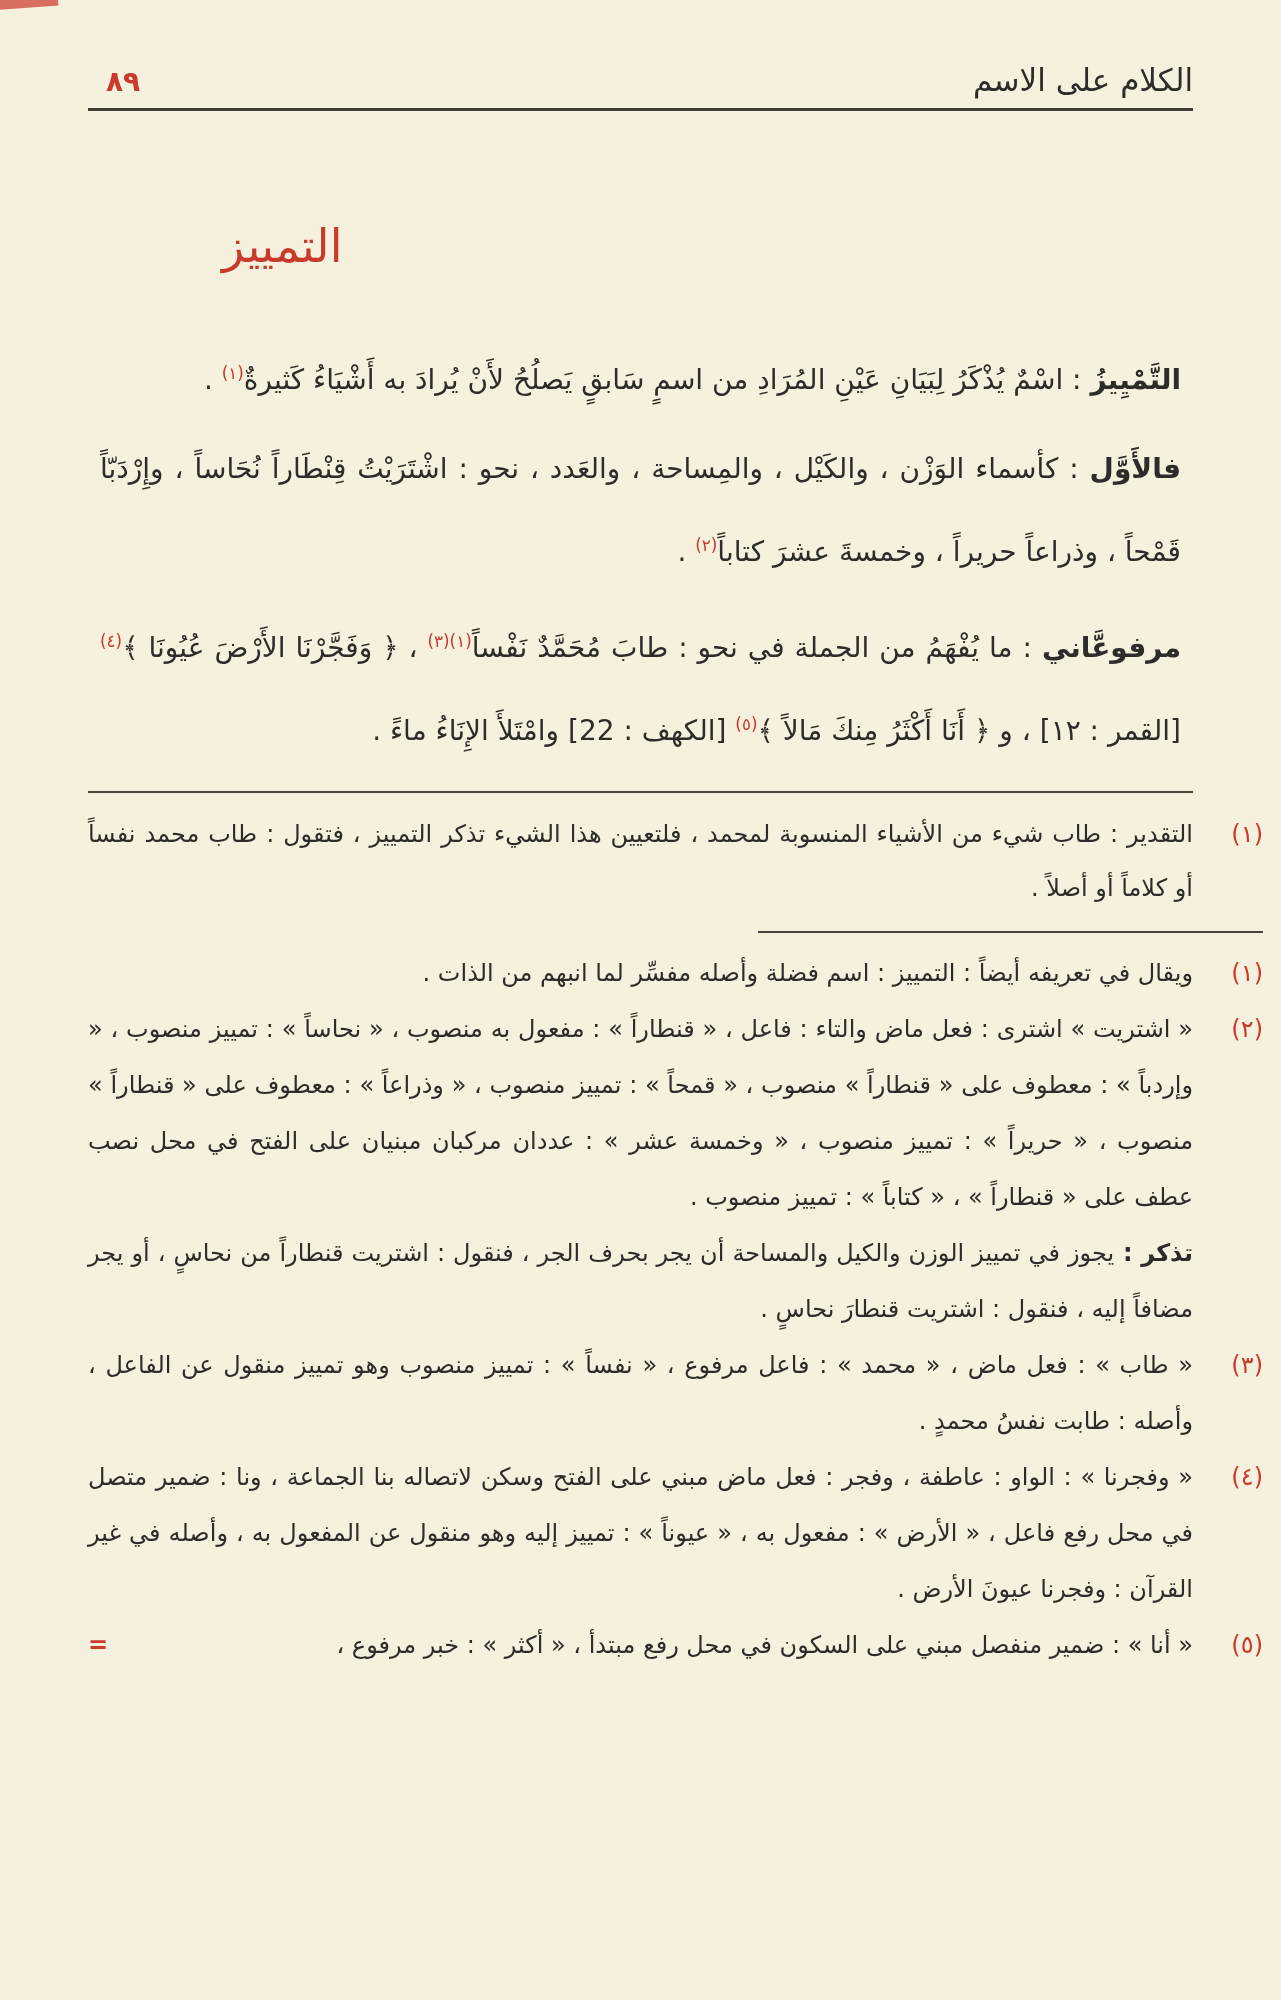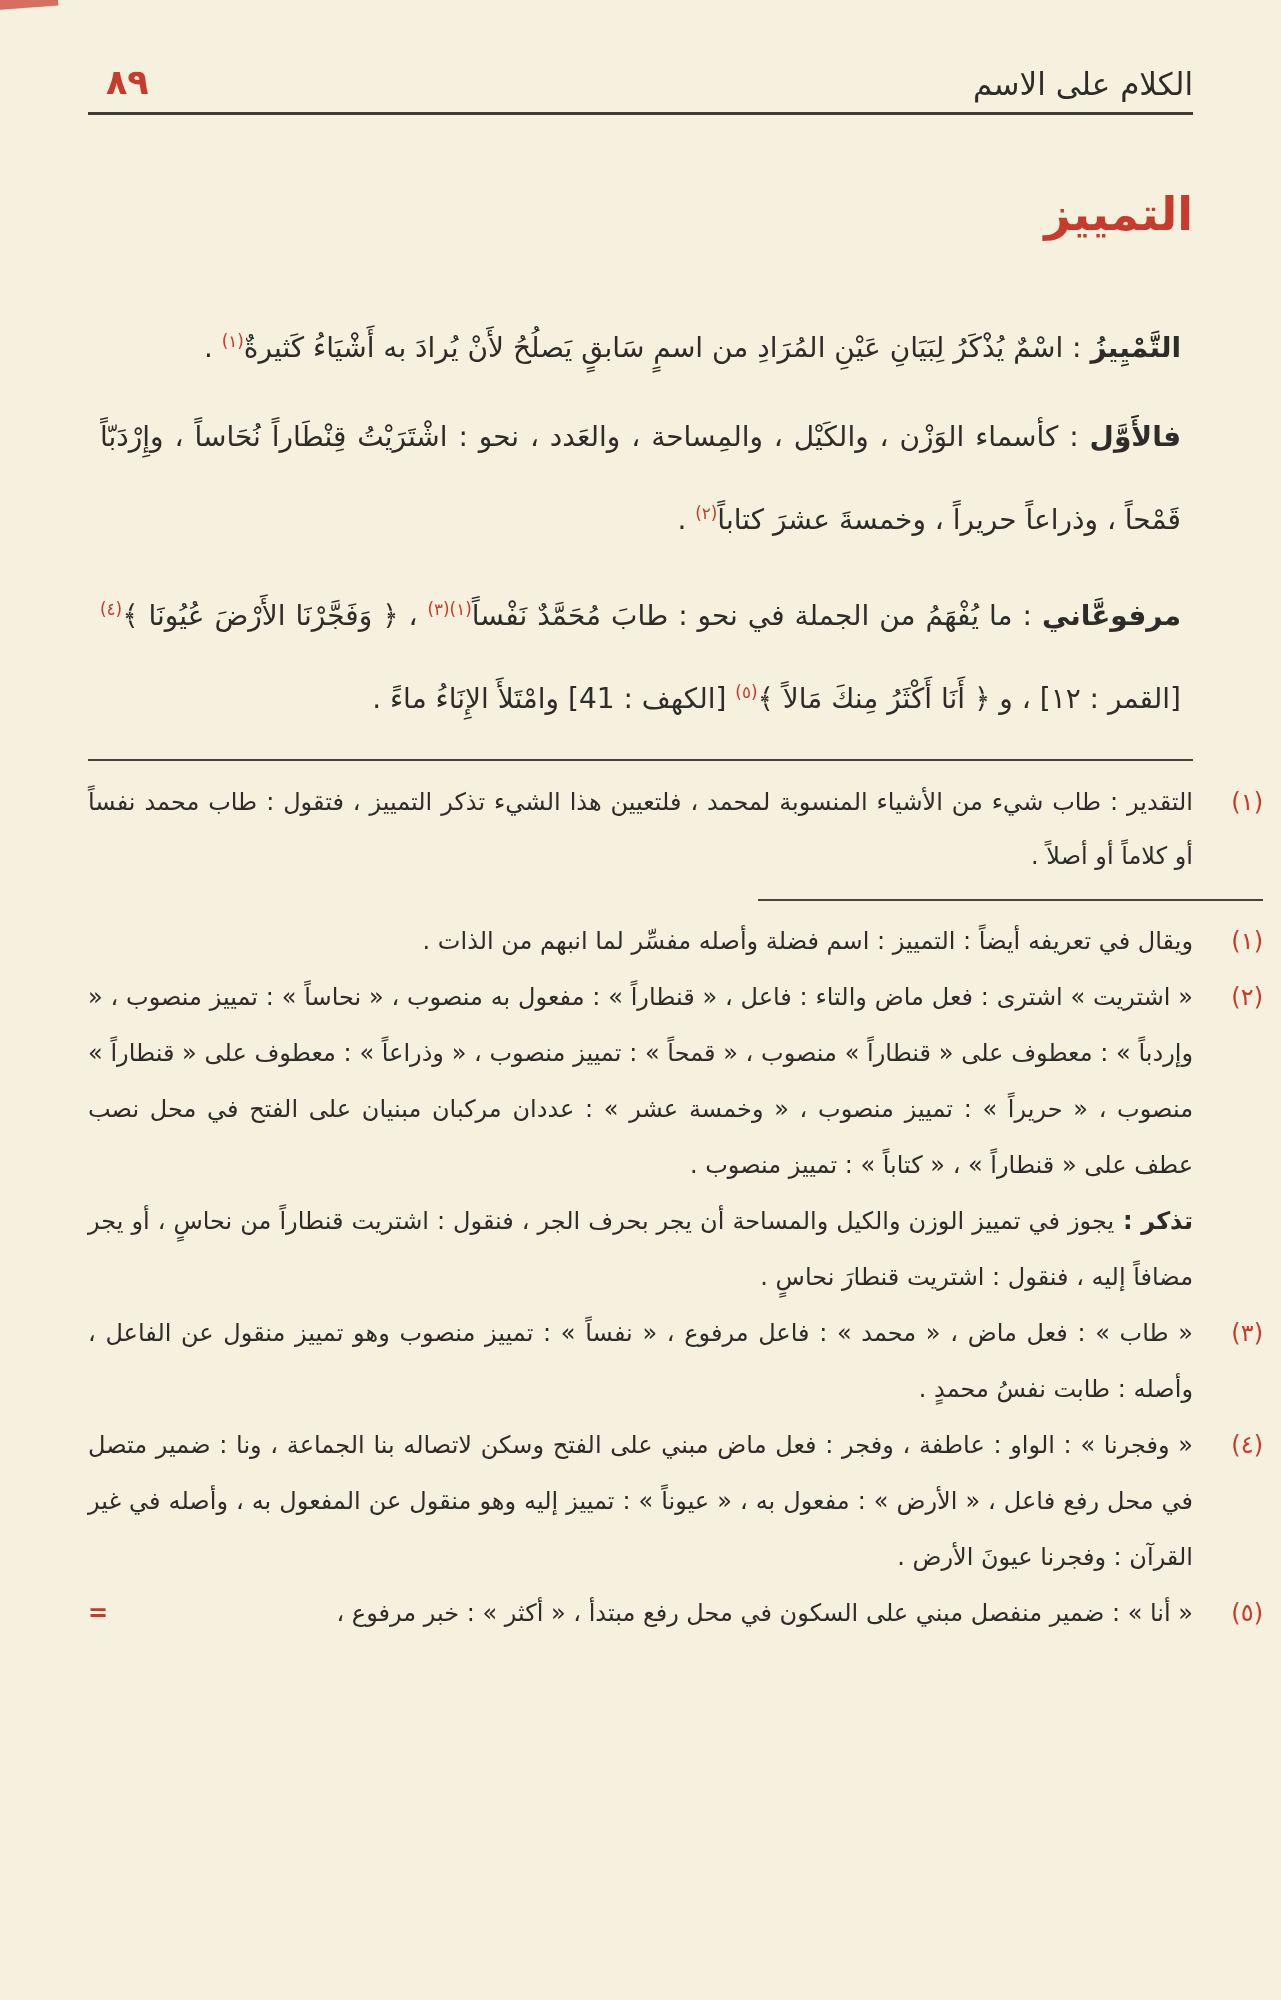--- a/index.html
+++ b/index.html
@@ -36,33 +36,33 @@
     align-items: flex-end;
     padding-top: 62px;
     padding-bottom: 10px;
     border-bottom: 3px solid #403d35;
   }
   .header .section-title {
     font-size: 31px;
     font-weight: normal;
   }
   .header .page-number {
-    font-size: 35px;
+    font-size: 28px;
     font-weight: bold;
     color: #c83a2c;
     padding-left: 18px;
   }
   
   .chapter-title {
-    margin-top: 72px;
-    text-align: right;
+    margin-top: 108px;
+    text-align: left;
     padding-left: 134px; 
     color: #c83a2c;
     font-size: 46px;
-    font-weight: bold;
+    font-weight: normal;
   }
   
   .main {
     margin-top: 62px;
     font-size: 28px;
     line-height: 77px;
     text-align: justify;
   }
   .main p { margin: 12px; }
   .lead { font-weight: bold; }
@@ -137,21 +137,21 @@
   <div class="chapter-title">التمييز</div>
 
   <div class="main">
     <p>
       <span class="lead">التَّمْيِيزُ</span><span> : </span><span>اسْمٌ يُذْكَرُ لِبَيَانِ عَيْنِ المُرَادِ من اسمٍ سَابقٍ يَصلُحُ لأَنْ يُرادَ به أَشْيَاءُ كَثيرةٌ</span><span class="ref">(١)</span><span> .</span>
     </p>
     <p>
       <span class="lead">فالأَوَّل</span><span> : </span><span>كأسماء الوَزْن ، والكَيْل ، والمِساحة ، والعَدد ، نحو : اشْتَرَيْتُ قِنْطَاراً نُحَاساً ، وإِرْدَبّاً قَمْحاً ، وذراعاً حريراً ، وخمسةَ عشرَ كتاباً</span><span class="ref">(٢)</span><span> .</span>
     </p>
     <p>
-      <span class="lead">مرفوعَّاني</span><span> : </span><span>ما يُفْهَمُ من الجملة في نحو : طابَ مُحَمَّدٌ نَفْساً</span><span class="ref">(١)(٣)</span><span> ، ﴿ وَفَجَّرْنَا الأَرْضَ عُيُونَا ﴾</span><span class="ref">(٤)</span><span> [القمر : ١٢] ، و ﴿ أَنَا أَكْثَرُ مِنكَ مَالاً ﴾</span><span class="ref">(٥)</span><span> [الكهف : 41] وامْتَلأَ الإِنَاءُ ماءً .</span>
+      <span class="lead">مرفوعَّاني</span><span> : </span><span>ما يُفْهَمُ من الجملة في نحو : طابَ مُحَمَّدٌ نَفْساً</span><span class="ref">(١)(٣)</span><span> ، ﴿ وَفَجَّرْنَا الأَرْضَ عُيُونَا ﴾</span><span class="ref">(٤)</span><span> [القمر : ١٢] ، و ﴿ أَنَا أَكْثَرُ مِنكَ مَالاً ﴾</span><span class="ref">(٥)</span><span> [الكهف : 22] وامْتَلأَ الإِنَاءُ ماءً .</span>
     </p>
   </div>
 
   <div class="separator-a"></div>
 
   <div class="footnotes-a">
     <div class="fn">
       <span class="fn-marker">(١)</span>
       <span class="fn-text">التقدير : طاب شيء من الأشياء المنسوبة لمحمد ، فلتعيين هذا الشيء تذكر التمييز ، فتقول : طاب محمد نفساً أو كلاماً أو أصلاً .</span>
     </div>

